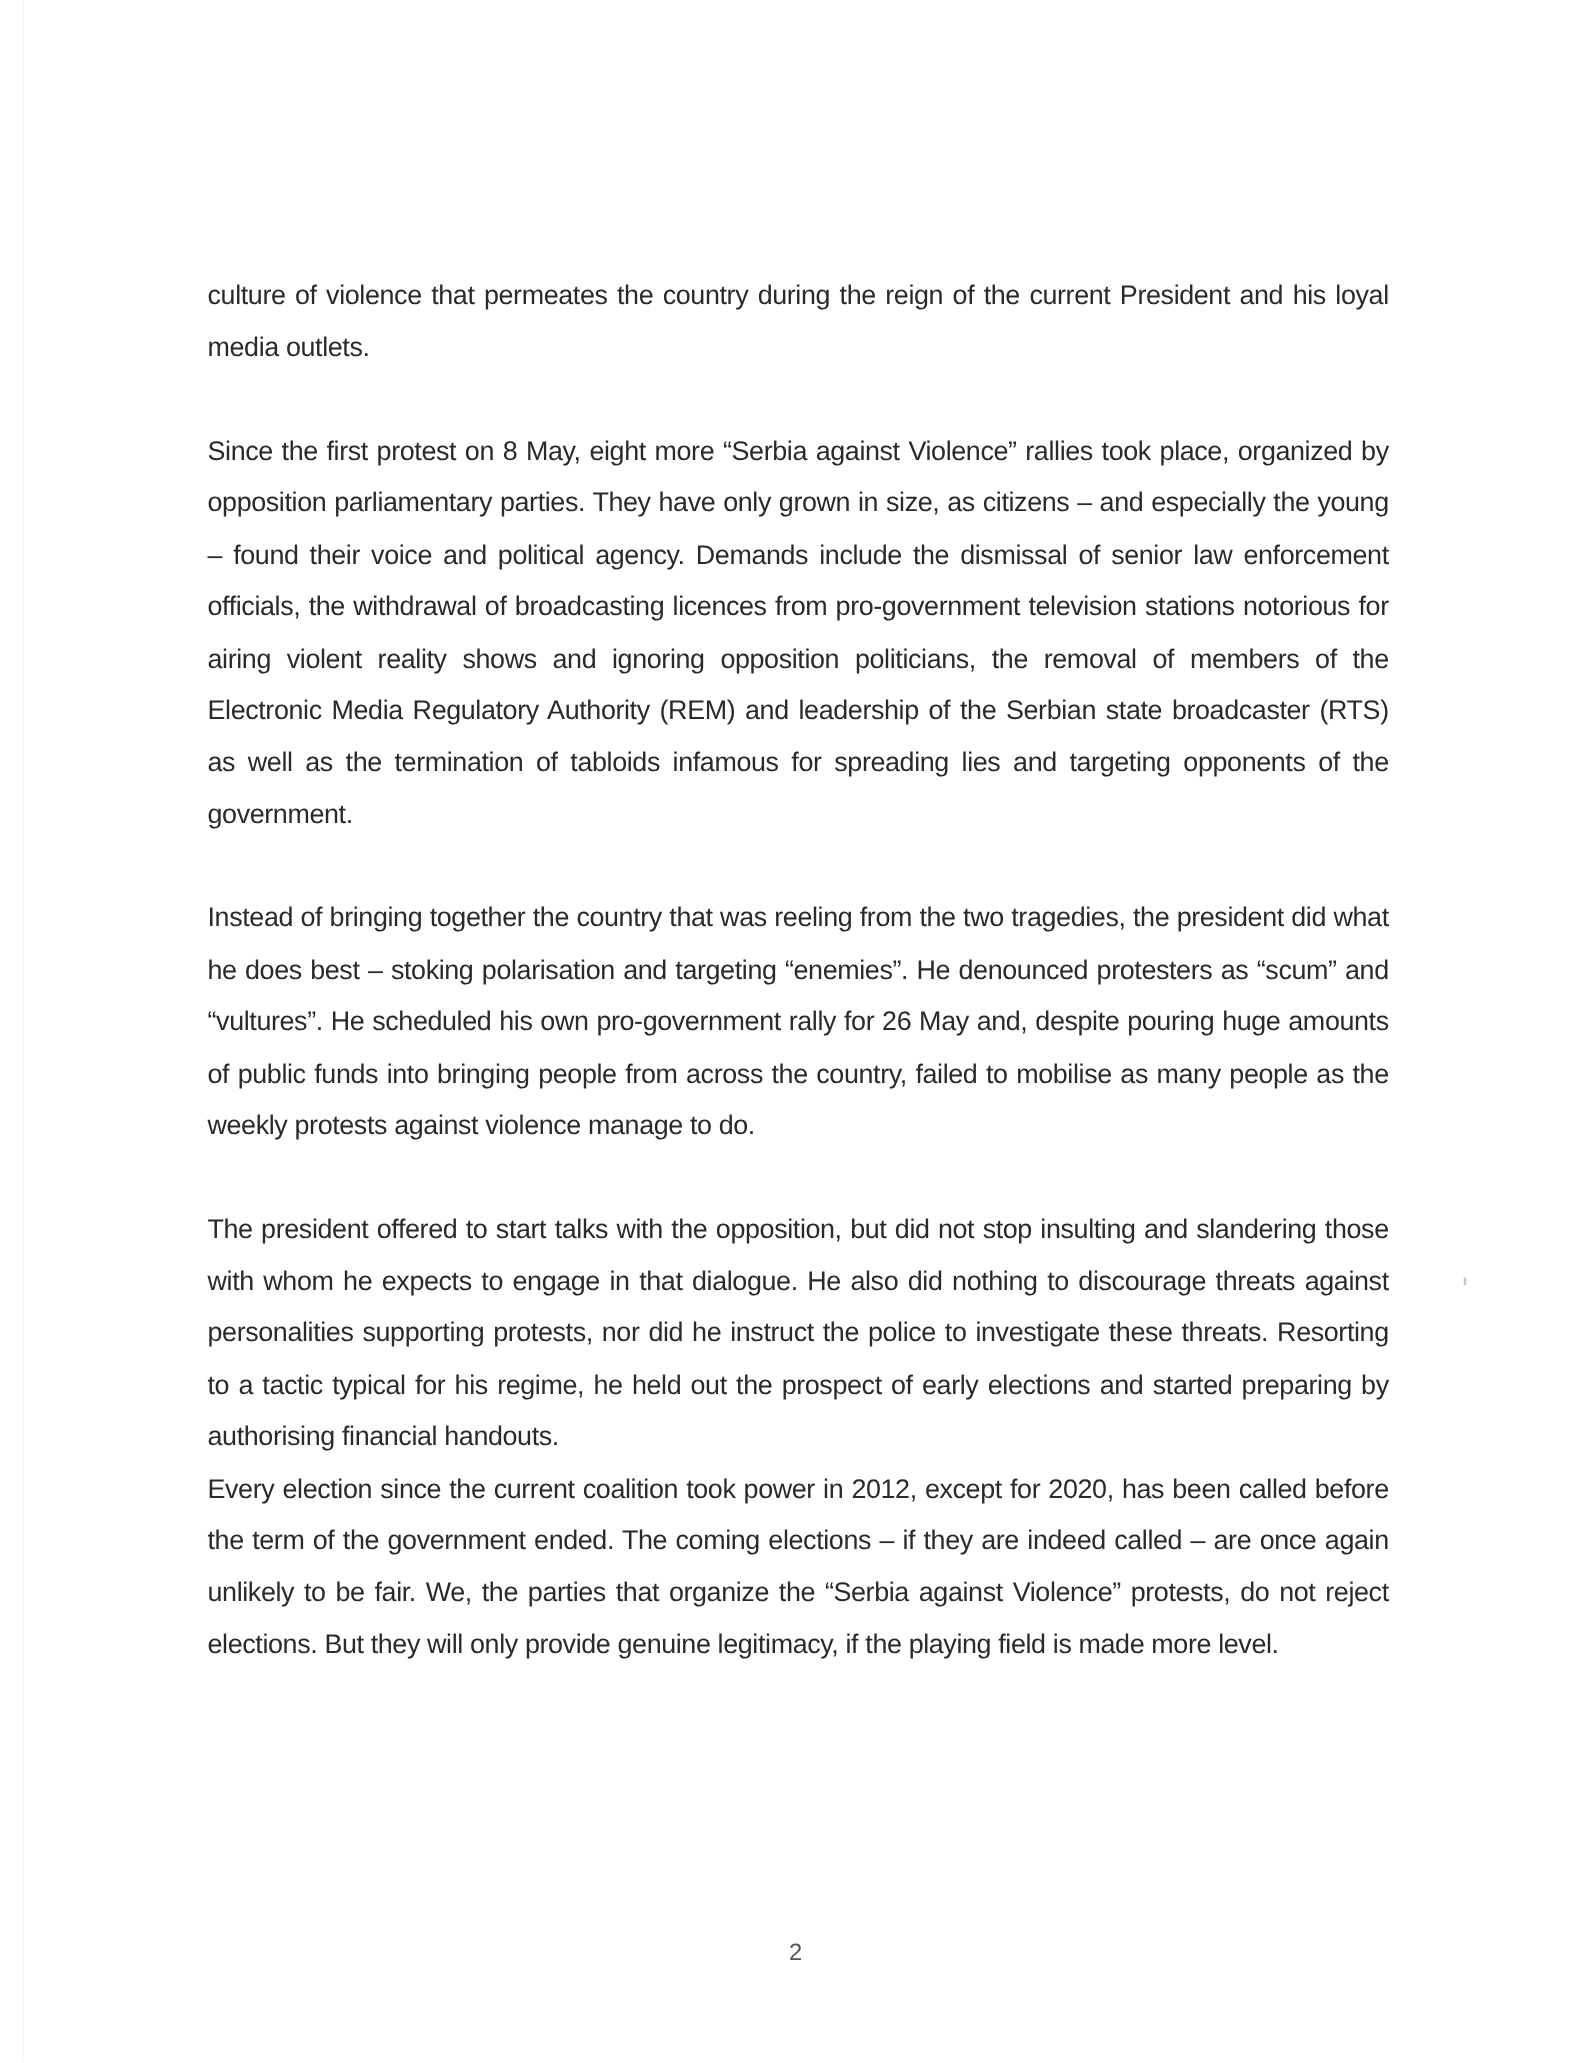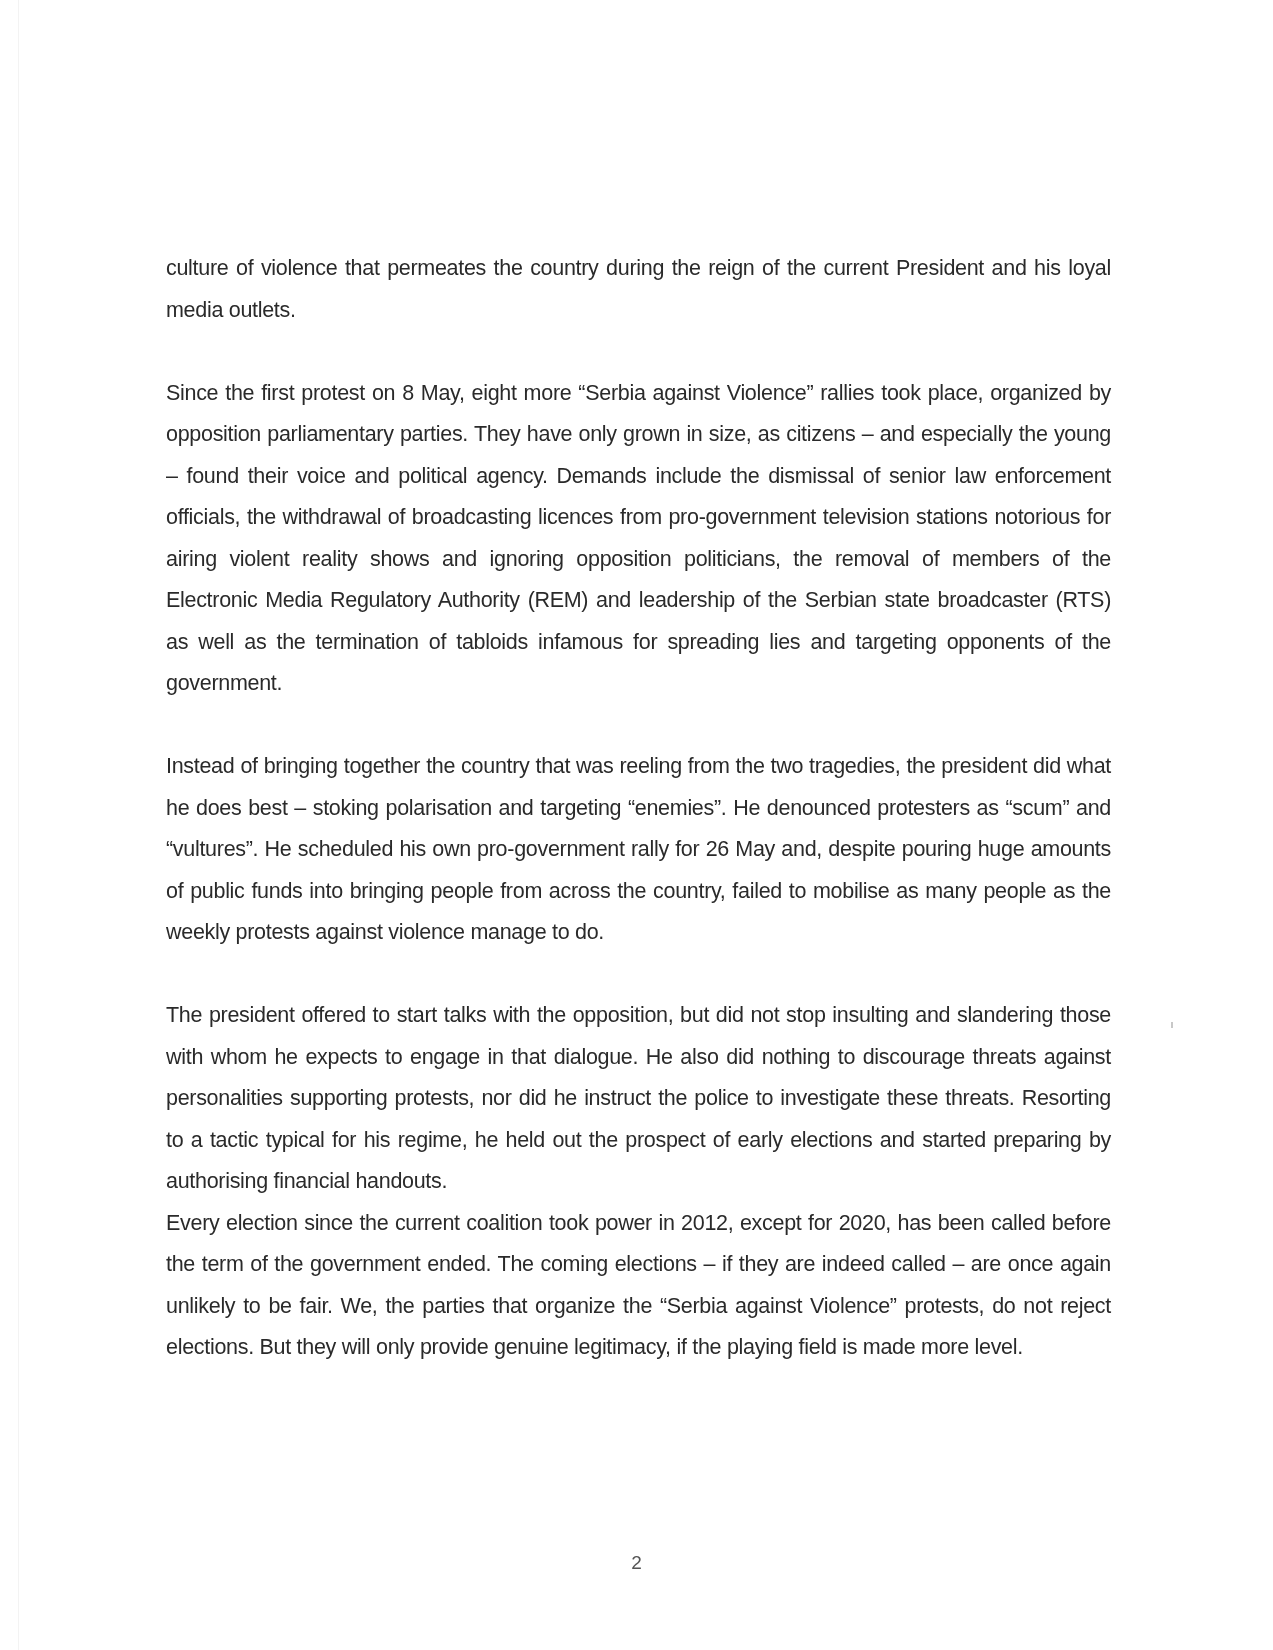--- a/index.html
+++ b/index.html
@@ -10,21 +10,20 @@
     }
     .page-edge {
       position: absolute; left: 18px; top: 0; width: 1px; height: 1650px;
       background: #f3f3f3;
     }
     .body-text {
       position: absolute; left: 166px; top: 216px; width: 945px;
       font-family: "Liberation Sans Narrow", "Liberation Sans", sans-serif;
       font-size: 21.5px; line-height: 41.5px; color: #2a2a2a;
       letter-spacing: -0.3px;
-      margin-top: 32px;
     }
     .para { margin: 0; text-align: justify; }
     .gap { height: 41.5px; }
     .page-number {
       position: absolute; left: 0; width: 1273px; top: 1552px;
       text-align: center;
       font-family: "Liberation Sans", sans-serif; font-size: 19px; color: #555;
     }
     .speck {
       position: absolute; left: 1171px; top: 1022px; width: 2px; height: 6px;

